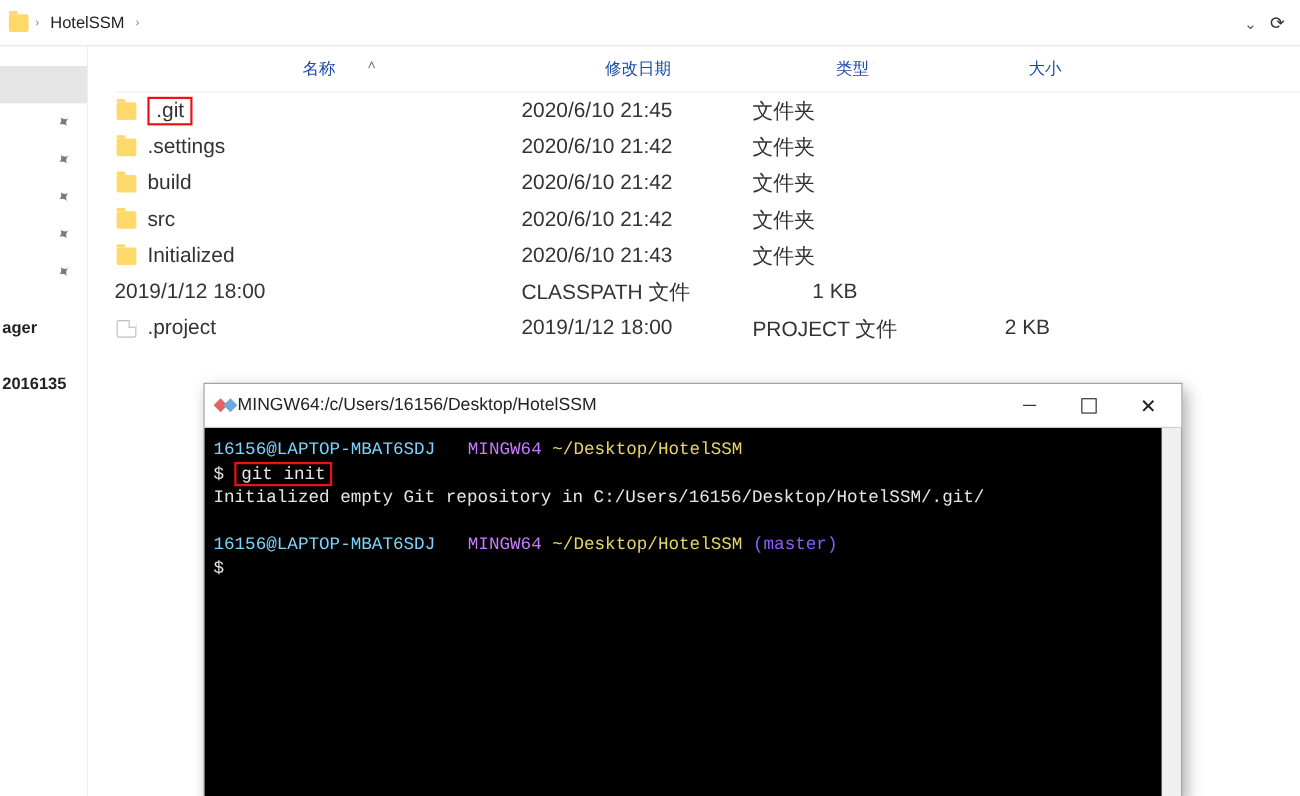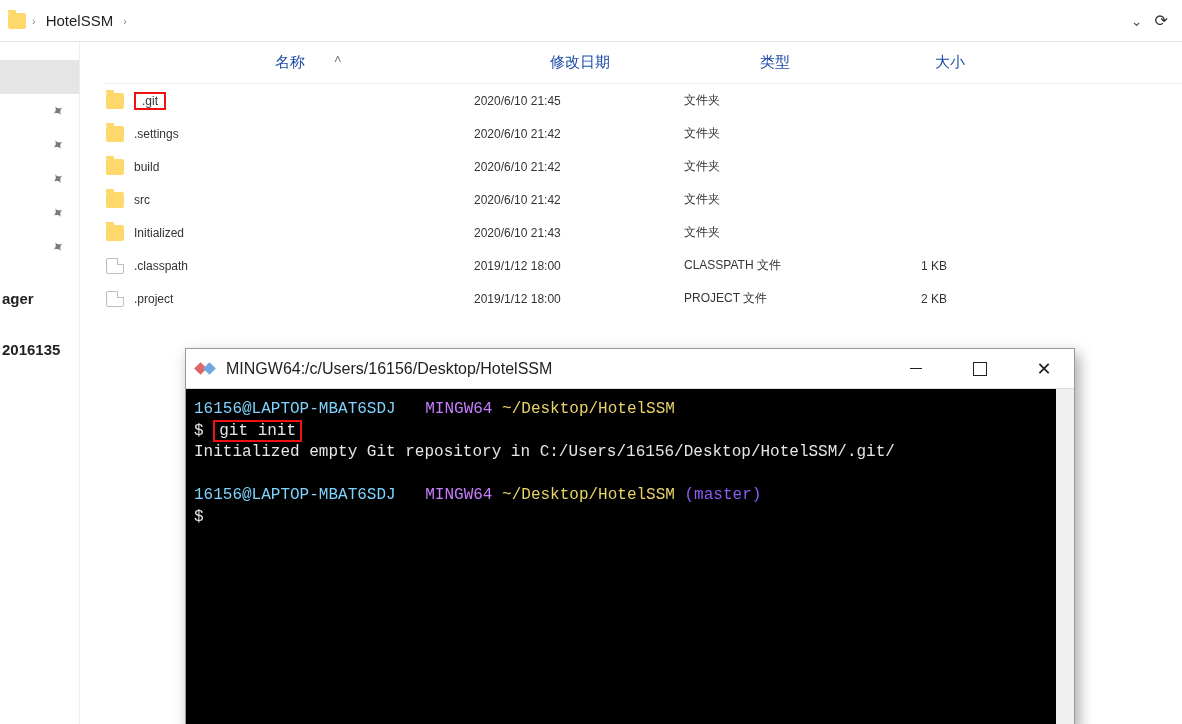--- a/index.html
+++ b/index.html
@@ -56,21 +56,21 @@
     position:relative;
     text-align:center;
   }
   .cols .sort-caret { position:absolute; left:230px; top:10px; color:#7a7a7a; font-size:13px;}
   .cols > div { padding-left:2px; }
   .row {
     display:grid;
     grid-template-columns: 370px 210px 180px 170px;
     align-items:center;
     height:33px;
-    font-size:12px;
+    font-size:19px;
     color:#333;
   }
   .row.highlight .namecell .label { border:2px solid #e11; padding:0 6px; }
   .namecell { display:flex; align-items:center; gap:10px; padding-left:2px;}
   .row .sizecell { text-align:center; padding-right:30px; }
   .ficon { width:18px; height:16px; border-radius:2px; position:relative; }
   .ficon.folder { background:#ffd86b; }
   .ficon.folder::before{content:"";position:absolute;top:-3px;left:0;width:8px;height:3px;background:#ffd86b;border-radius:1px 1px 0 0;}
   .ficon.file { background:#fff; border:1px solid #bdbdbd; }
   .ficon.file::before{content:"";position:absolute;right:-1px;top:-1px;width:6px;height:6px;background:#fff;border-left:1px solid #bdbdbd;border-bottom:1px solid #bdbdbd;}
@@ -79,21 +79,21 @@
   .term {
     position:absolute;
     left:185px; top:348px;
     width:890px; height:380px;
     background:#fff;
     border:1px solid #9a9a9a;
     box-shadow: 4px 6px 14px rgba(0,0,0,0.35);
     display:flex; flex-direction:column;
   }
   .term .titlebar{
-    height:40px; display:flex; align-items:center; gap:12px;
+    height:40px; display:flex; align-items:center; gap:2px;
     padding:0 4px 0 10px;
     border-bottom:1px solid #ddd;
     font-size:16px; color:#222;text-align:center;
   }
   .term .titlebar .app-ico{
     width:18px;height:18px;position:relative;
   }
   .term .titlebar .app-ico::before,
   .term .titlebar .app-ico::after{
     content:"";position:absolute;width:9px;height:9px;transform:rotate(45deg);
@@ -205,24 +205,20 @@
         <div class="row">
           <div class="namecell">
             <span class="ficon folder"></span>
             <span class="label">Initialized</span>
           </div>
           <div>2020/6/10 21:43</div>
           <div>文件夹</div>
           <div class="sizecell"></div>
         </div>
         <div class="row">
-          <div class="namecell">
-            <span class="ficon file"></span>
-            <span class="label">.classpath</span>
-          </div>
           <div>2019/1/12 18:00</div>
           <div>CLASSPATH 文件</div>
           <div class="sizecell">1 KB</div>
         </div>
         <div class="row">
           <div class="namecell">
             <span class="ficon file"></span>
             <span class="label">.project</span>
           </div>
           <div>2019/1/12 18:00</div>

